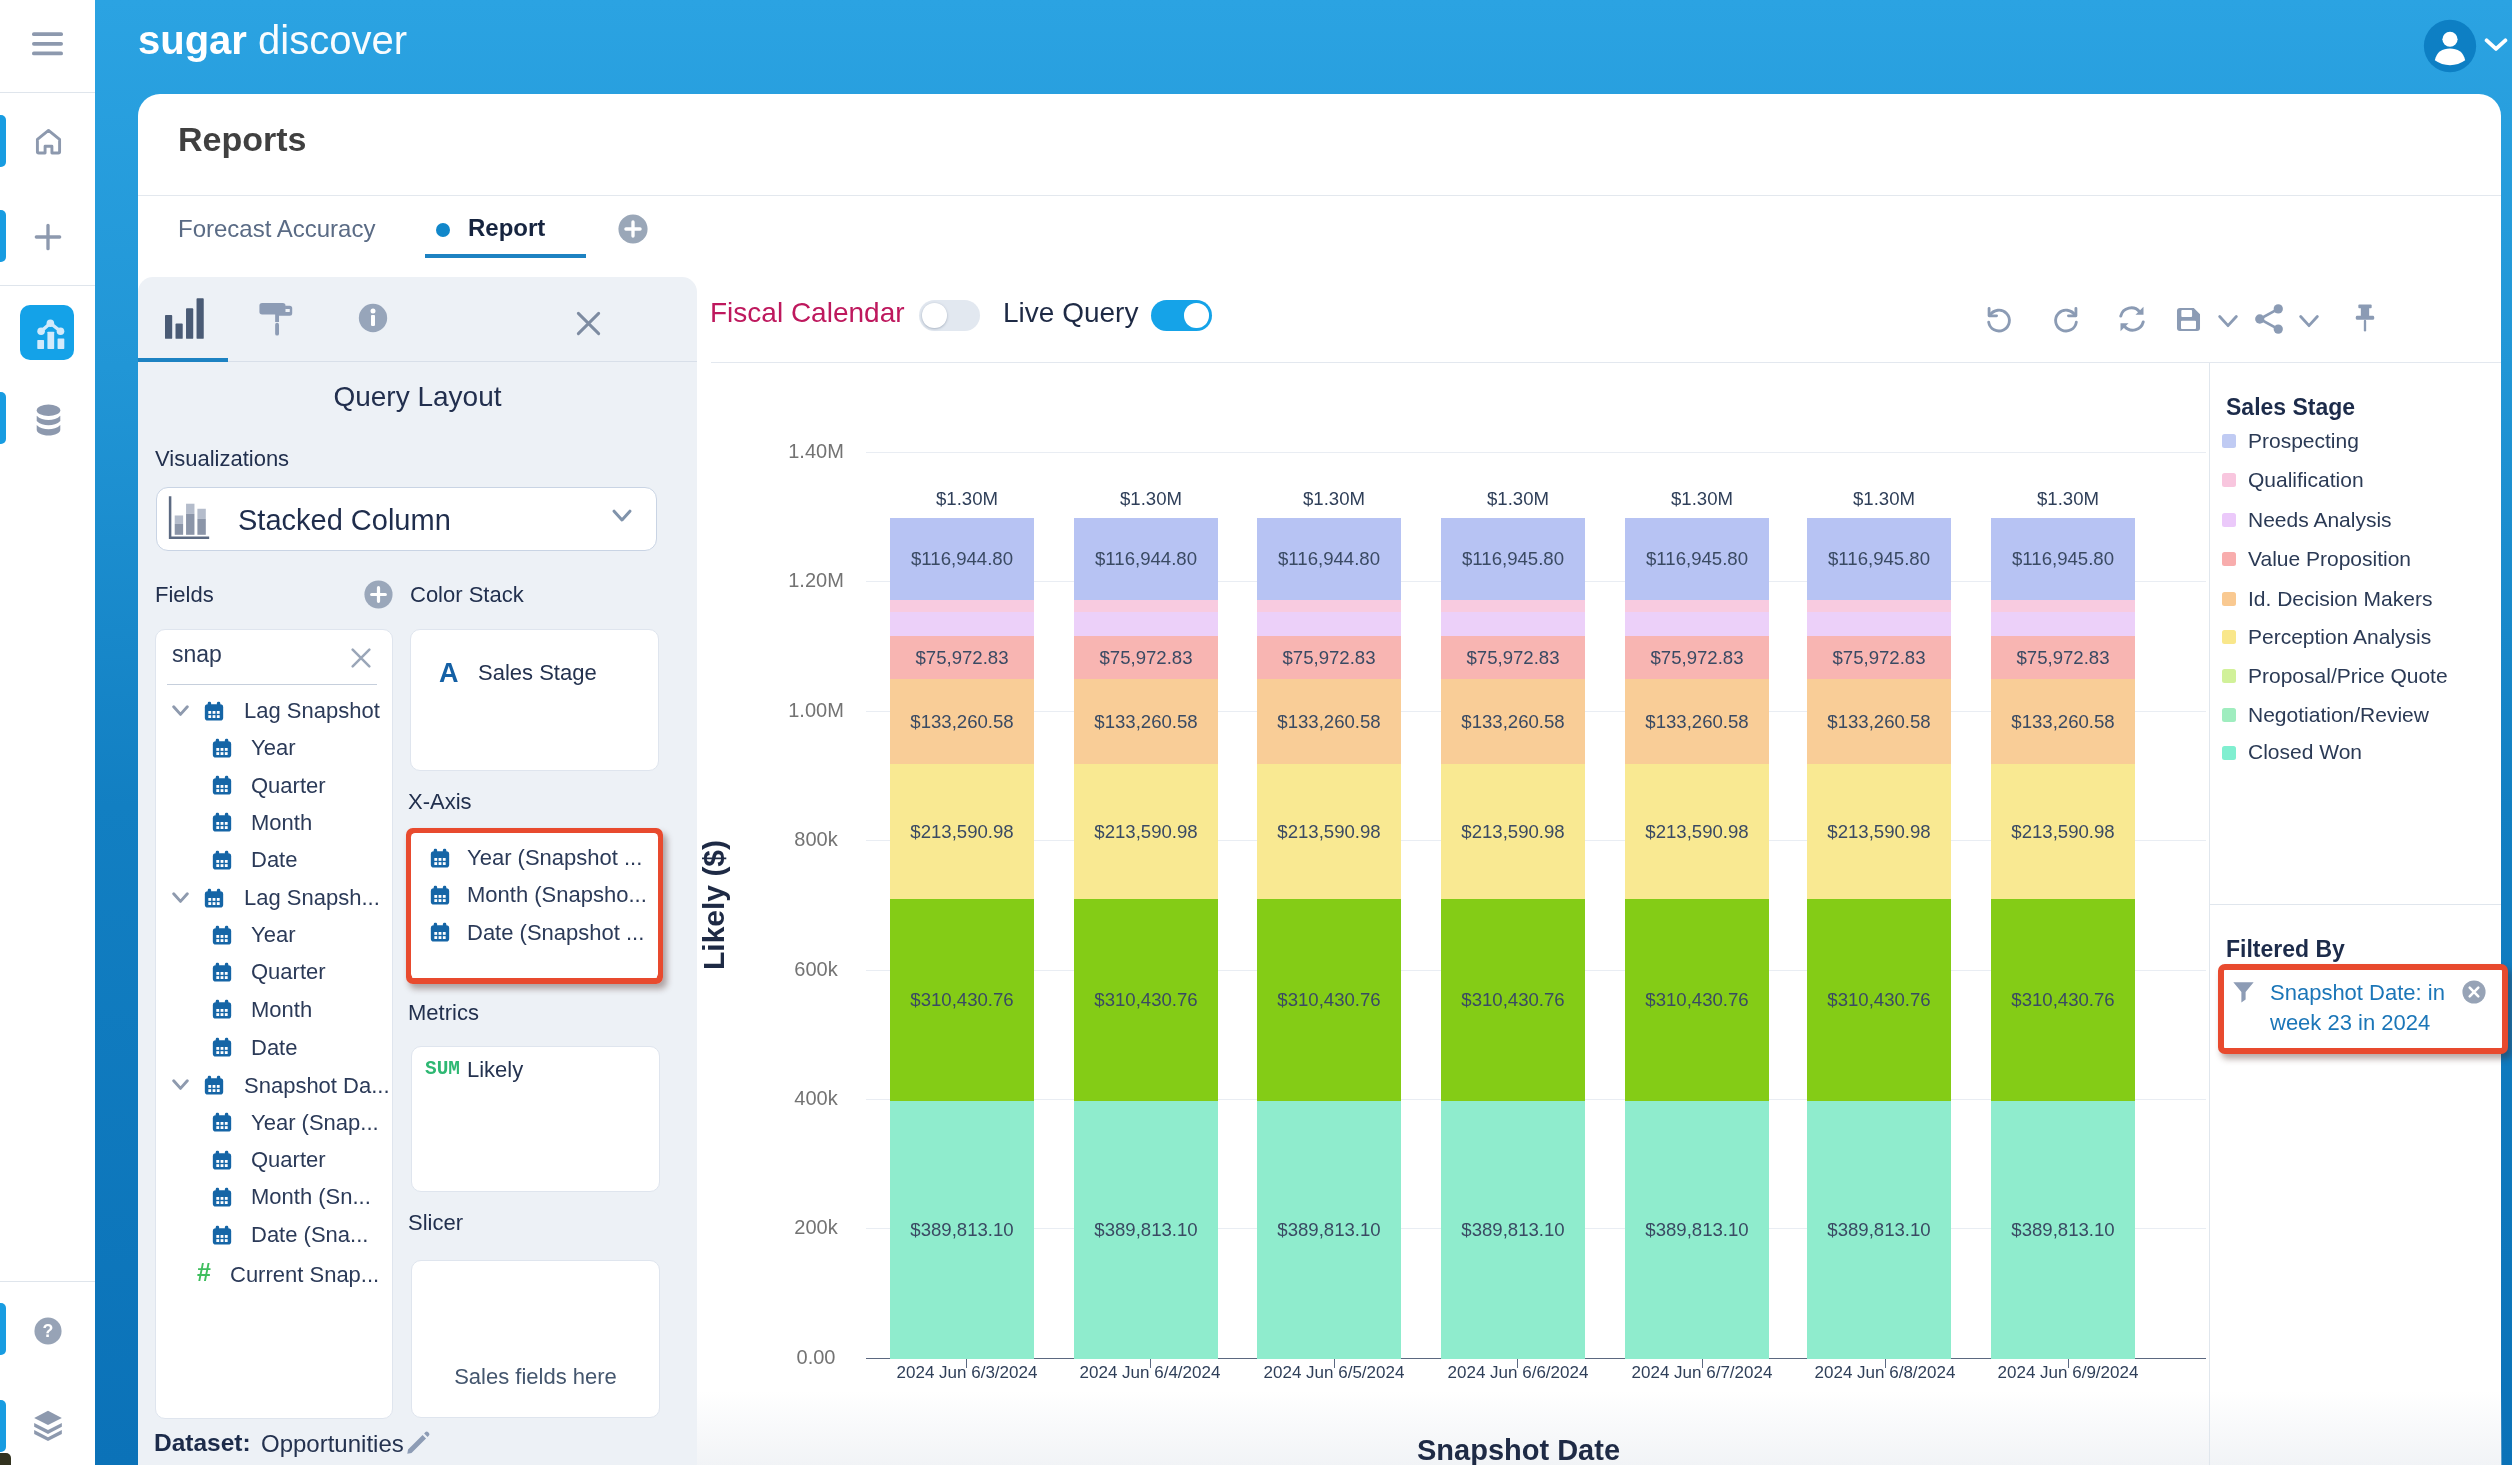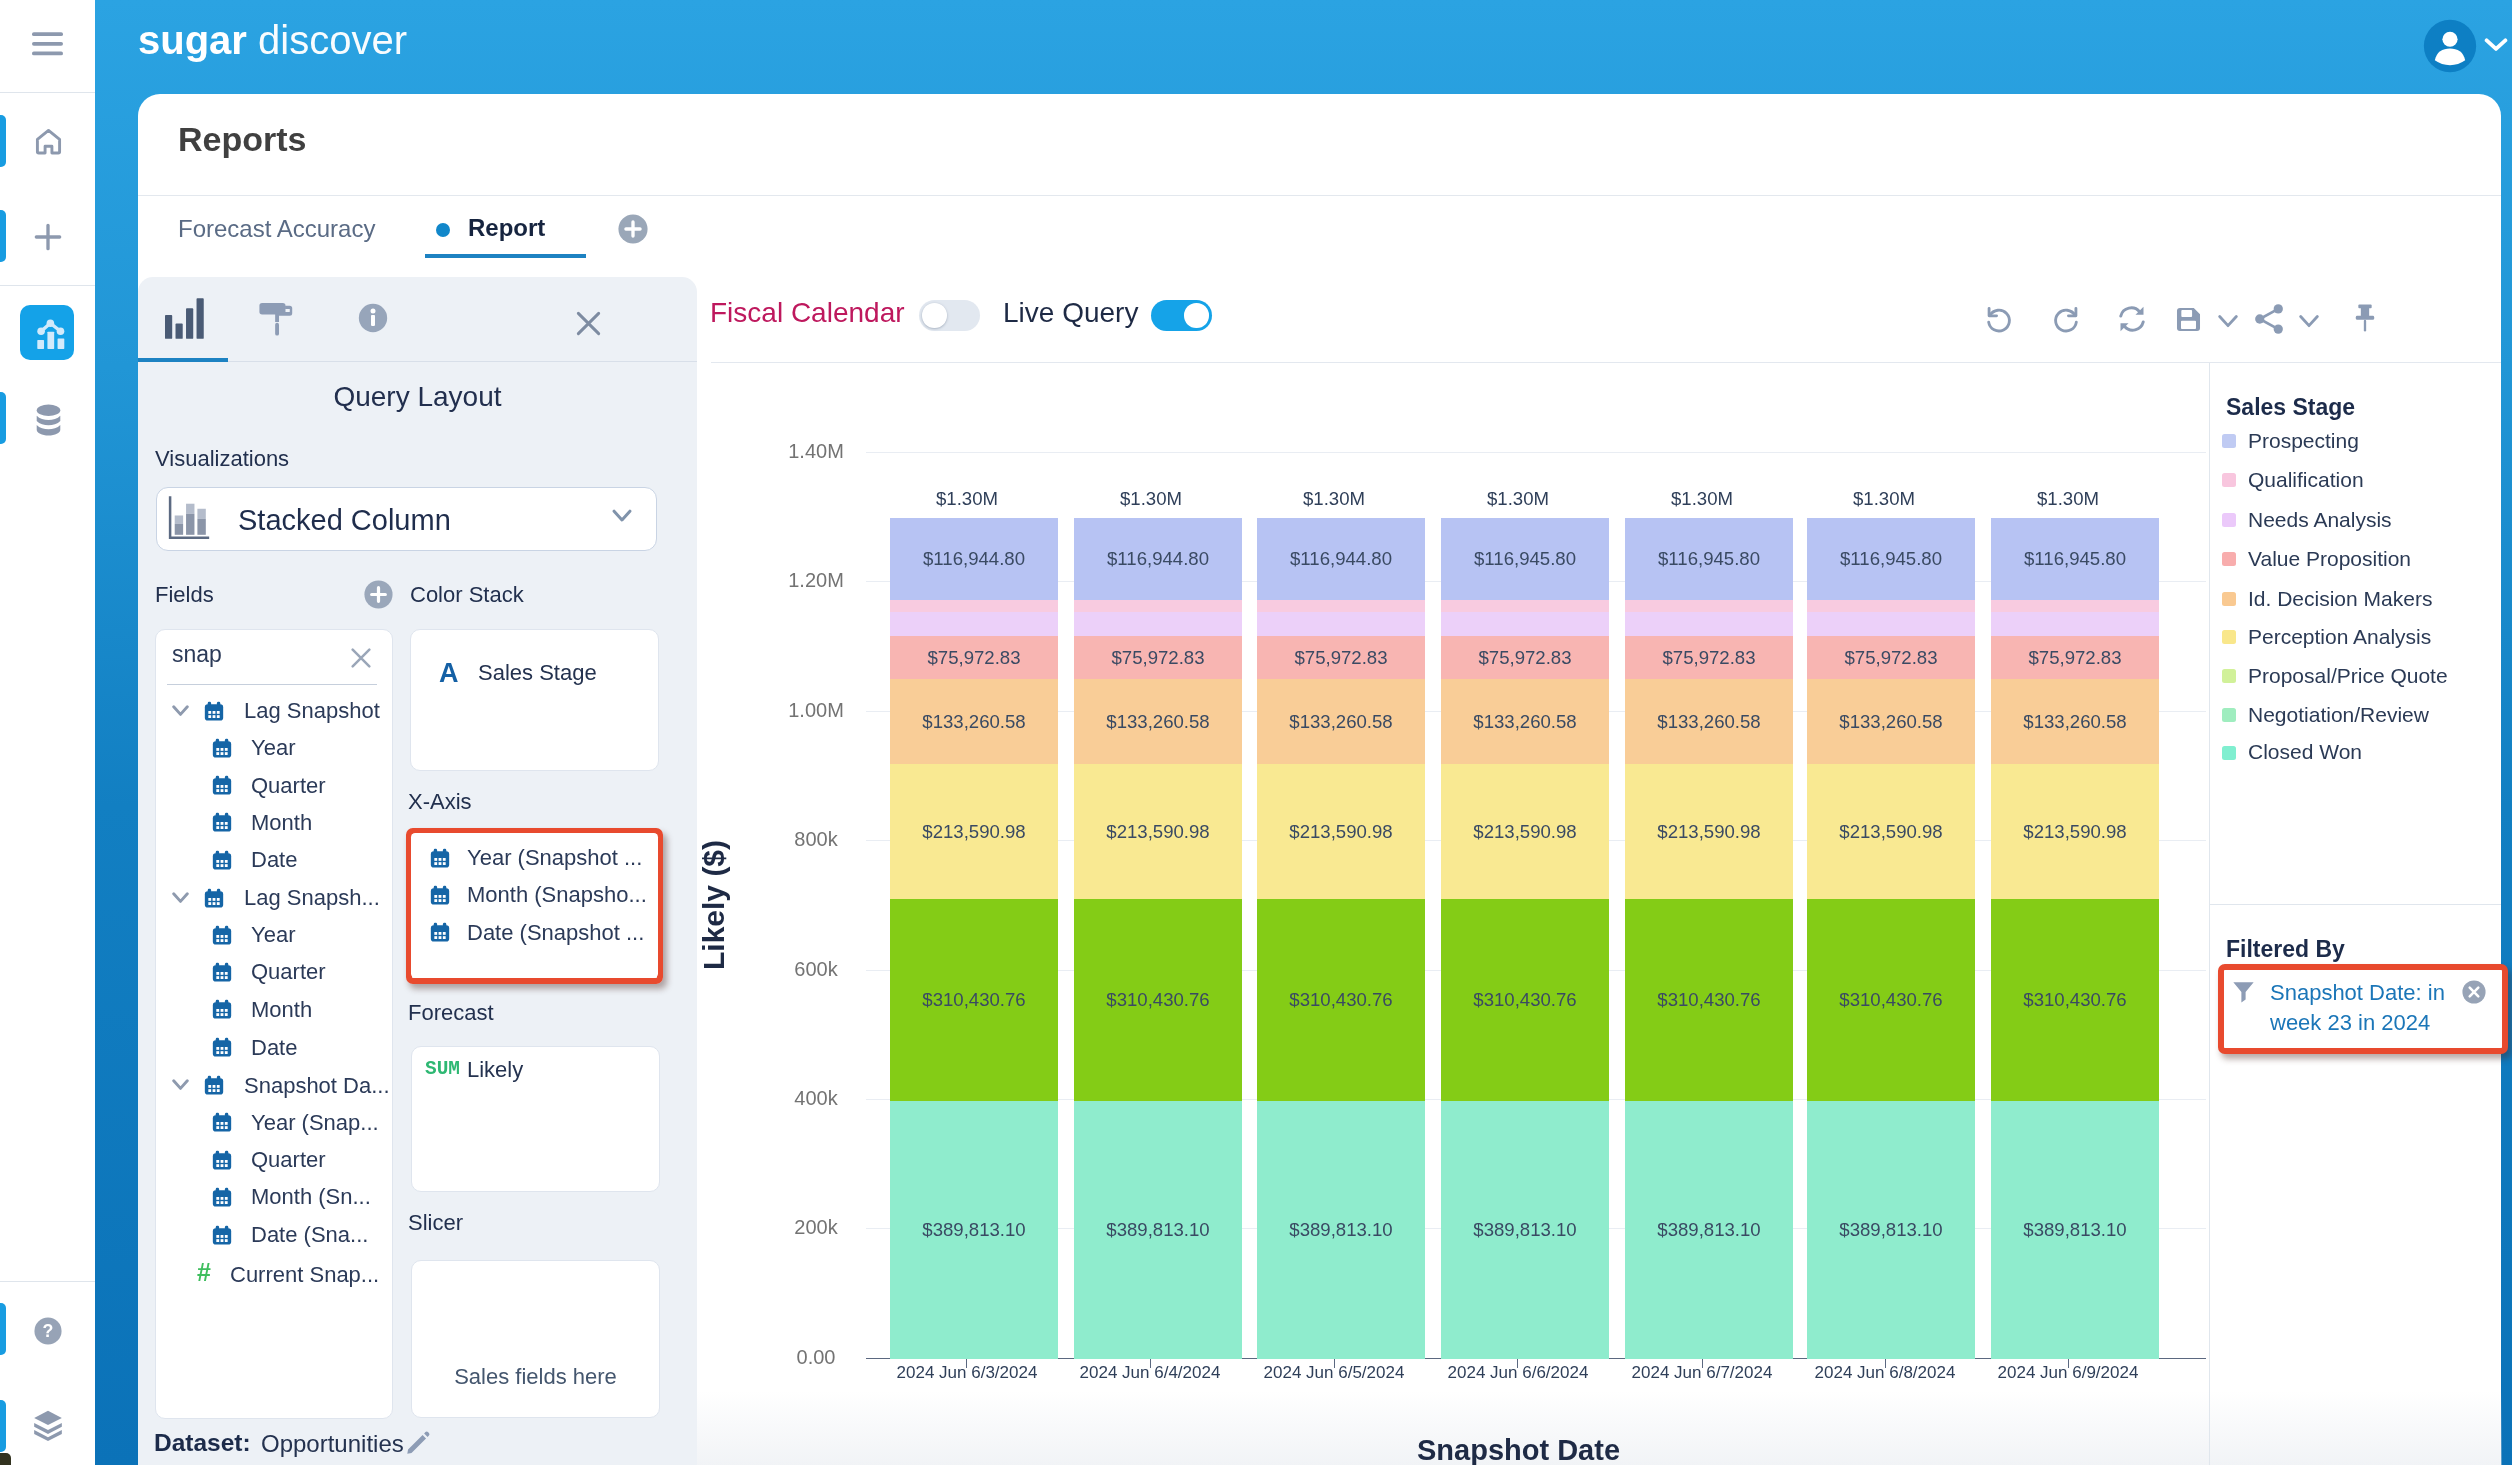--- a/index.html
+++ b/index.html
@@ -12,21 +12,21 @@
 .card{position:absolute;left:138px;top:94px;width:2363px;height:1372px;background:#fff;border-radius:22px 22px 0 0}
 .panel{position:absolute;left:138px;top:277px;width:559px;height:1188px;background:#EDF1F6;border-radius:15px 15px 0 0}
 .wcard{position:absolute;background:#fff;border:0.8px solid #dfe5ee;border-radius:10px}
 .lbl{position:absolute;font-size:22px;color:#22304e}
 .navy{color:#404040}
 .treetxt{position:absolute;font-size:22px;color:#2b3a58;white-space:nowrap}
 .redbox{position:absolute;border:6px solid #E84A2E;border-radius:6.8px;box-shadow:3.4px 5px 6.8px rgba(70,35,25,.38)}
 .toggle{position:absolute;width:61px;height:31px;border-radius:16px}
 .gridline{position:absolute;height:0.8px;background:#e9edf3}
 .ytick{position:absolute;width:76px;text-align:center;font-size:20px;color:#737373;transform:translateY(-54%)}
-.bar{position:absolute;top:518px;width:168px;display:flex;flex-direction:column}
+.bar{position:absolute;top:518px;width:144px;display:flex;flex-direction:column}
 .seg{position:relative;width:100%}
 .seg span{position:absolute;left:0;width:100%;text-align:center;font-size:18.6px;color:#3a4a63;top:50%;transform:translateY(-52%);white-space:nowrap}
 .totlbl{position:absolute;top:488px;width:154px;text-align:center;font-size:18.6px;color:#2f3f59}
 .xlbl{position:absolute;top:1363px;width:186px;text-align:center;font-size:17px;color:#2f3f59;white-space:nowrap}
 .legit{position:absolute;font-size:21px;color:#2b3a55;white-space:nowrap}
 .legsw{position:absolute;width:14.4px;height:14.4px;border-radius:2.5px}
 .c1{height:82px;background:#b7c3f3}
 .c2{height:12px;background:#f8cbe0}
 .c3{height:24px;background:#ecd0f9}
 .c4{height:43px;background:#f8b5b2}
@@ -287,21 +287,21 @@
 <div class="treetxt" style="left:467px;top:845px">Year (Snapshot ...</div>
 <svg class="abs" style="left:430px;top:885px" width="20" height="20" viewBox="0 0 24 24">
     <use href="#cal"></use>
   </svg>
 <div class="treetxt" style="left:467px;top:882px">Month (Snapsho...</div>
 <svg class="abs" style="left:430px;top:922px" width="20" height="20" viewBox="0 0 24 24">
     <use href="#cal"></use>
   </svg>
 <div class="treetxt" style="left:467px;top:920px">Date (Snapshot ...</div>
 
-<div class="lbl" style="left:408px;top:1000px">Forecast</div>
+<div class="lbl" style="left:408px;top:1000px">Metrics</div>
 <div class="wcard" style="left:411px;top:1046px;width:249px;height:146px"></div>
 <div class="abs" style="left:425px;top:1058px;font-family:'Liberation Mono',monospace;font-size:19.4px;font-weight:700;color:#2eb873">SUM</div>
 <div class="abs" style="left:467px;top:1057px;font-size:22px;color:#24324f">Likely</div>
 
 <div class="lbl" style="left:408px;top:1210px">Slicer</div>
 <div class="wcard" style="left:411px;top:1260px;width:249px;height:158px"></div>
 <div class="abs" style="left:411px;top:1364px;width:249px;text-align:center;font-size:22px;color:#44566e">Sales fields here</div>
 
 <div class="abs" style="left:154px;top:1429px;font-size:24.5px;font-weight:700;color:#1c2b4a">Dataset:</div>
 <div class="abs" style="left:261px;top:1430px;font-size:24px;color:#24324f">Opportunities</div>

